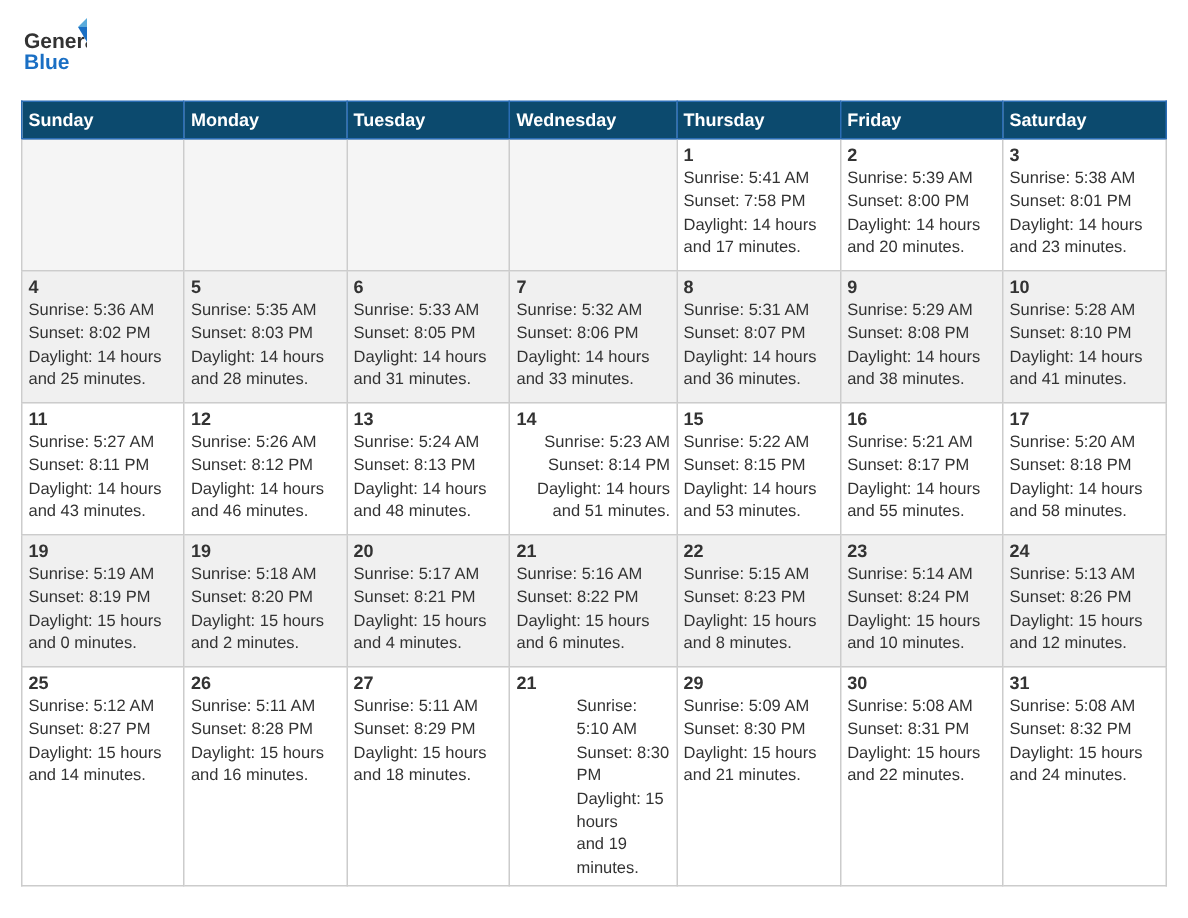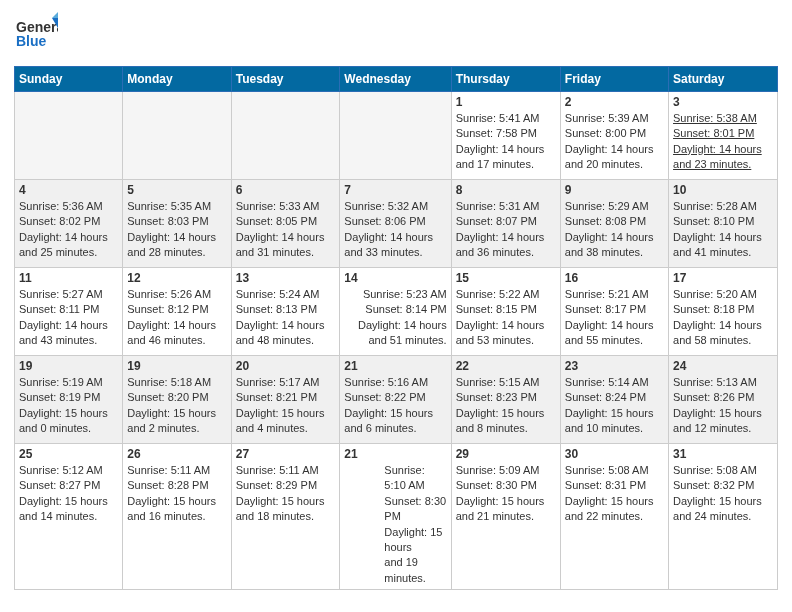--- a/index.html
+++ b/index.html
@@ -36,21 +36,21 @@
     }
     .subtitle {
       font-size: 14px;
       color: #333;
     }
     .calendar {
       width: 100%;
       border-collapse: collapse;
     }
     .calendar thead tr th {
-      background: #0369a1;
+      background: #0c4a6e;
       color: #fff;
       font-size: 12px;
       font-weight: bold;
       padding: 5px 4px;
       text-align: left;
       border: 1px solid #2a6db5;
     }
     .calendar tbody tr td {
       vertical-align: top;
       border: 1px solid #ccc;
@@ -129,21 +129,21 @@
           </td>
           <td>
             <span class="day-number">2</span>
             <div class="day-info" style="white-space: pre-line;">Sunrise: 5:39 AM
 Sunset: 8:00 PM
 Daylight: 14 hours
 and 20 minutes.</div>
           </td>
           <td>
             <span class="day-number">3</span>
-            <div class="day-info" style="white-space: pre-line; text-decoration: underline;">Sunrise: 5:38 AM
+            <div class="day-info" style="white-space: pre-line;">Sunrise: 5:38 AM
 Sunset: 8:01 PM
 Daylight: 14 hours
 and 23 minutes.</div>
           </td>
         </tr>
         <tr>
           <td>
             <span class="day-number">4</span>
             <div class="day-info" style="white-space: pre-line;">Sunrise: 5:36 AM
 Sunset: 8:02 PM

